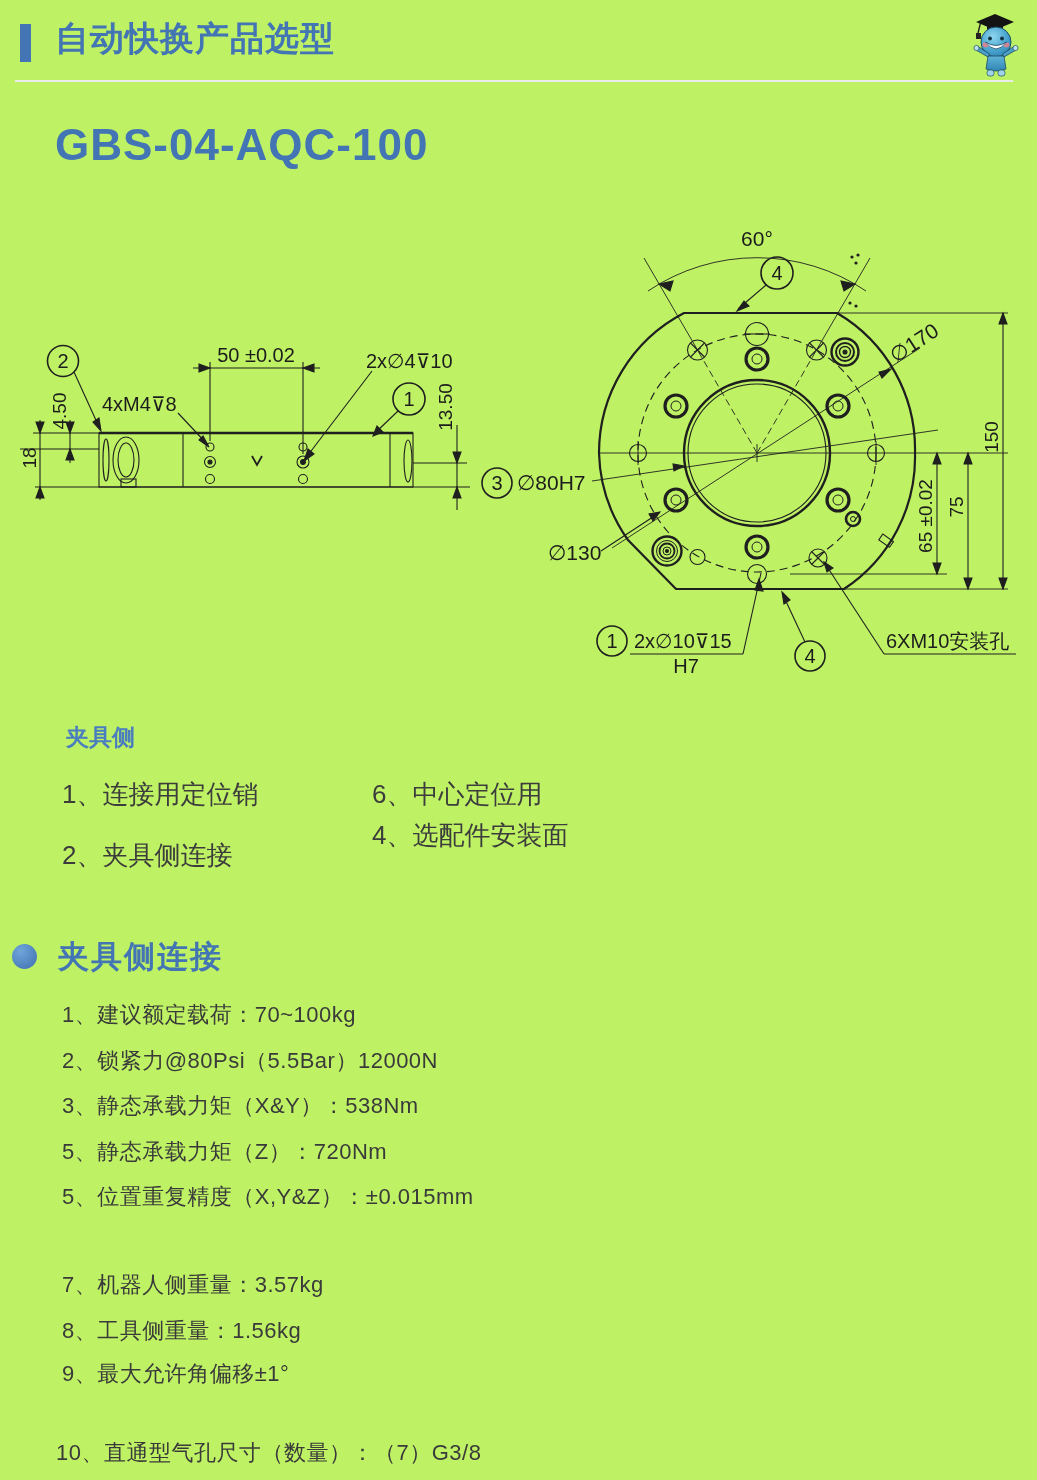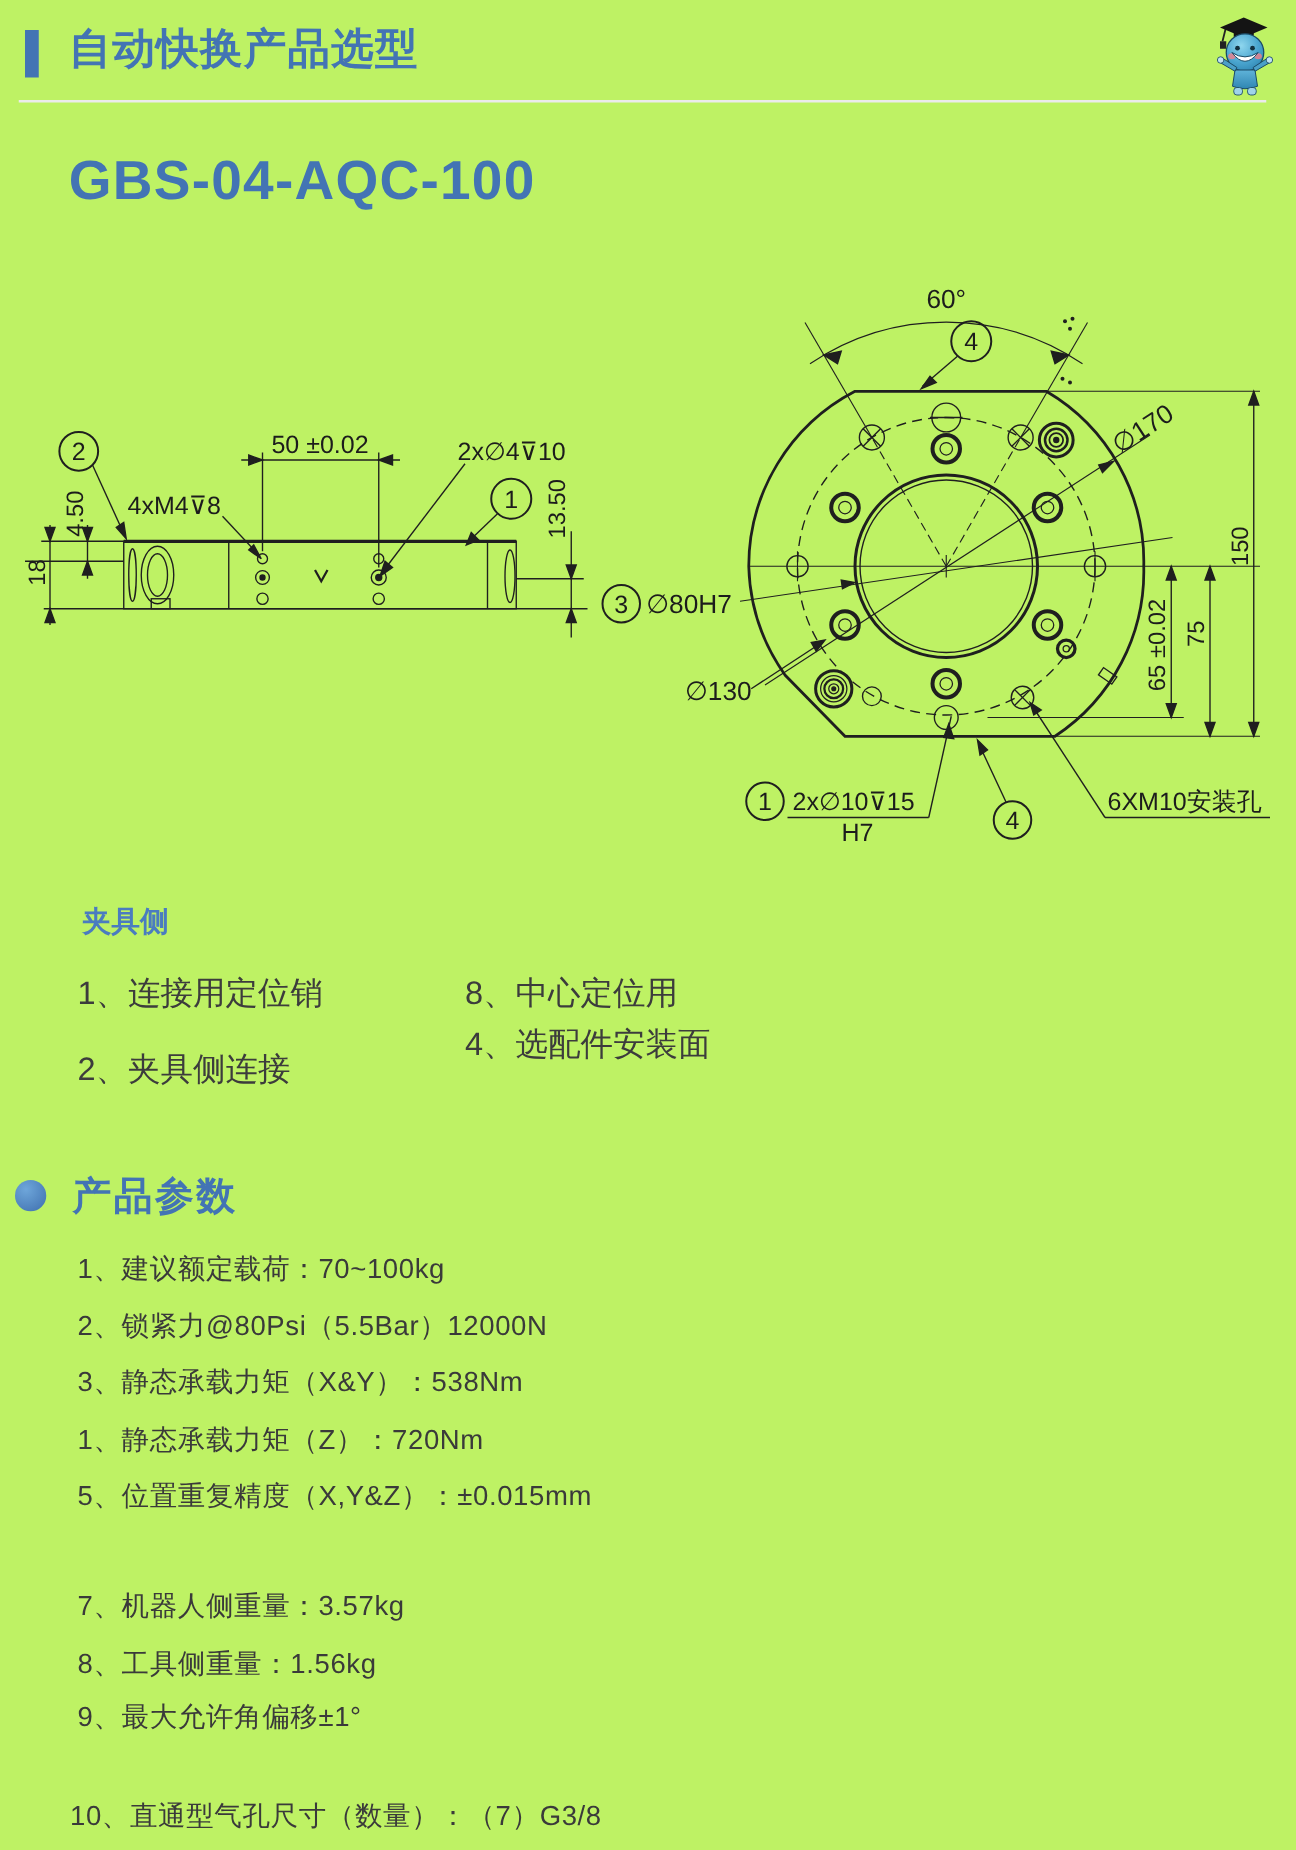--- a/index.html
+++ b/index.html
@@ -285,28 +285,28 @@
       <text x="886" y="648" font-size="20" stroke="none" fill="#1c1c1c">6XM10安装孔</text>
       <line x1="884" y1="654" x2="1016" y2="654"></line>
       <line x1="884" y1="654" x2="826" y2="565"></line>
       <polygon points="824,562 833,568 827,572" fill="#1f1f1f"></polygon>
     </g>
   </svg>
 
   <div class="legend-title">夹具侧</div>
   <div class="legend-item" style="left:62px;top:777px;">1、连接用定位销</div>
   <div class="legend-item" style="left:62px;top:818px;margin-top:20px;">2、夹具侧连接</div>
-  <div class="legend-item" style="left:372px;top:777px;">8、中心定位用</div>
+  <div class="legend-item" style="left:372px;top:777px;">6、中心定位用</div>
   <div class="legend-item" style="left:372px;top:818px;">4、选配件安装面</div>
 
   <div class="params-bullet"></div>
-  <div class="params-title">产品参数</div>
+  <div class="params-title">夹具侧连接</div>
   <div class="param-item" style="top:1000px;">1、建议额定载荷：70~100kg</div>
   <div class="param-item" style="top:1046px;">2、锁紧力@80Psi（5.5Bar）12000N</div>
   <div class="param-item" style="top:1091px;">3、静态承载力矩（X&amp;Y）：538Nm</div>
-  <div class="param-item" style="top:1137px;">1、静态承载力矩（Z）：720Nm</div>
+  <div class="param-item" style="top:1137px;">5、静态承载力矩（Z）：720Nm</div>
   <div class="param-item" style="top:1182px;">5、位置重复精度（X,Y&amp;Z）：±0.015mm</div>
   <div class="param-item" style="top:1270px;">7、机器人侧重量：3.57kg</div>
   <div class="param-item" style="top:1316px;">8、工具侧重量：1.56kg</div>
   <div class="param-item" style="top:1359px;">9、最大允许角偏移±1°</div>
   <div class="param-item" style="top:1404px;left:56px;margin-top:34px;">10、直通型气孔尺寸（数量）：（7）G3/8</div>
 
 </div>
 
 </body></html>

